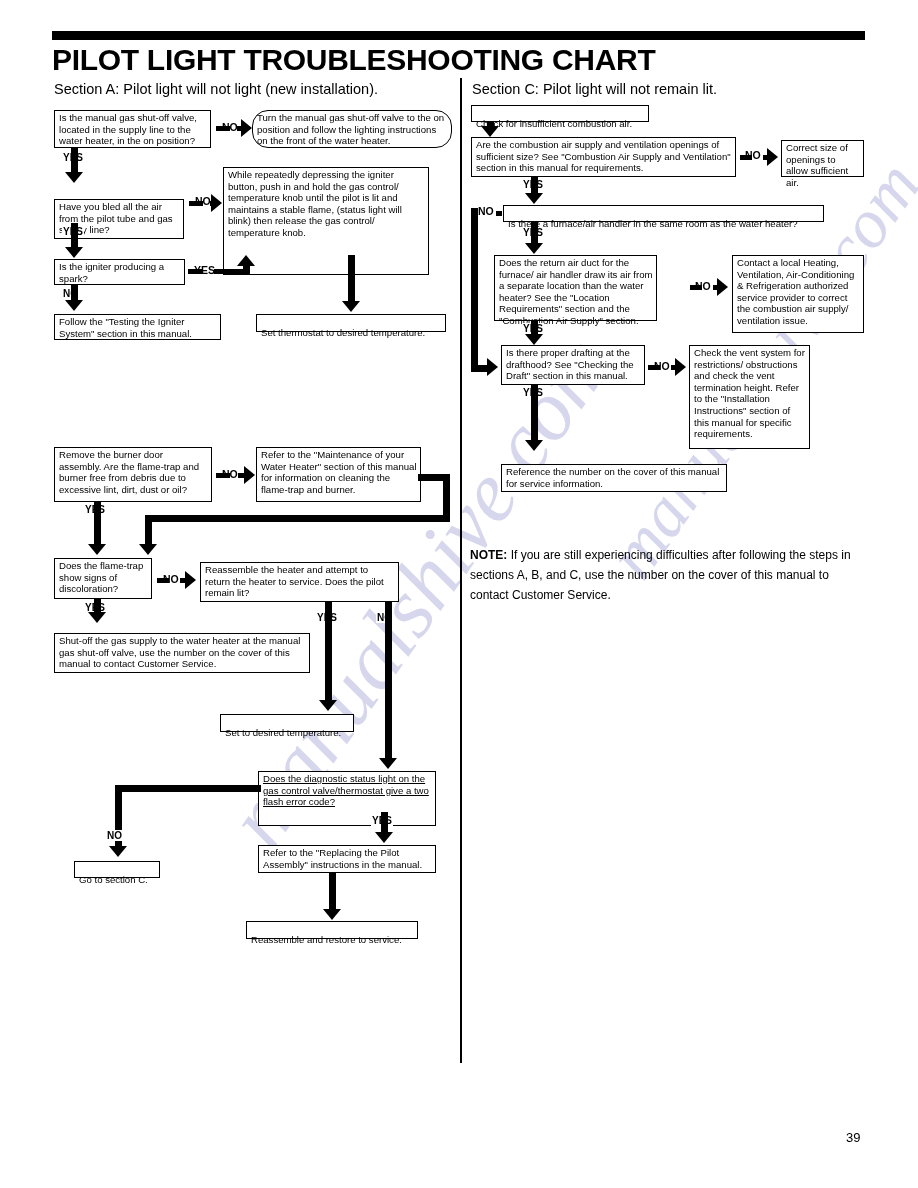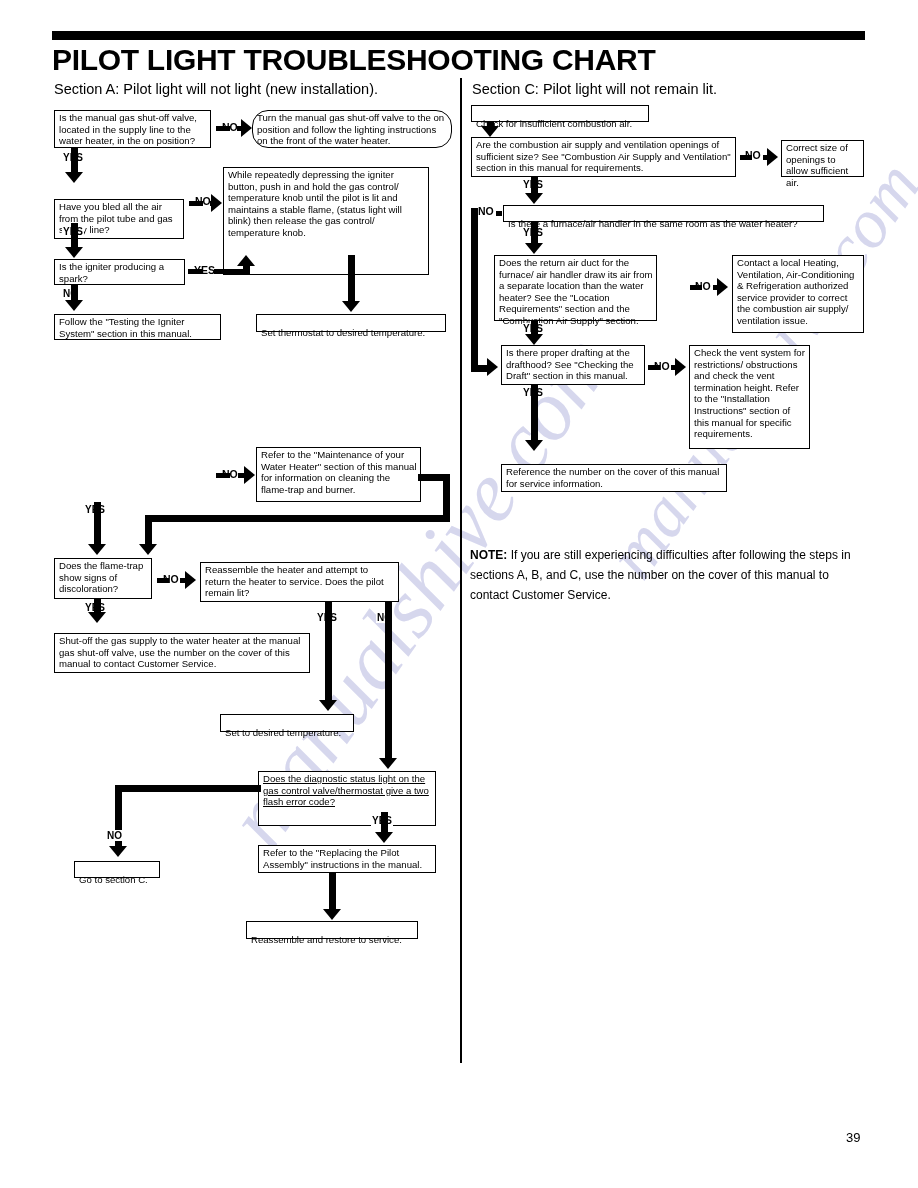--- a/index.html
+++ b/index.html
@@ -104,20 +104,21 @@
   <div class="ar-up" style="left:237px;top:255px;"></div>
 
   <div class="lbl" style="left:62px;top:288px;">NO</div>
   <div class="vline" style="left:71px;top:285px;height:16px;"></div>
   <div class="ar-down" style="left:65px;top:300px;"></div>
 
   <div class="vline" style="left:348px;top:255px;height:48px;"></div>
   <div class="ar-down" style="left:342px;top:301px;"></div>
 
 
+  <div class="box" style="left:54px;top:447px;width:158px;height:55px;">Remove the burner door assembly. Are the flame-trap and burner free from debris due to excessive lint, dirt, dust or oil?</div>
   <div class="box" style="left:256px;top:447px;width:165px;height:55px;">Refer to the "Maintenance of your Water Heater" section of this manual for information on cleaning the flame-trap and burner.</div>
   <div class="box" style="left:54px;top:558px;width:98px;height:41px;">Does the flame-trap show signs of discoloration?</div>
   <div class="box" style="left:200px;top:562px;width:199px;height:40px;">Reassemble the heater and attempt to return the heater to service. Does the pilot remain lit?</div>
   <div class="box" style="left:54px;top:633px;width:256px;height:40px;">Shut-off the gas supply to the water heater at the manual gas shut-off valve, use the number on the cover of this manual to contact Customer Service.</div>
   <div class="box tight" style="left:220px;top:714px;width:134px;height:18px;">Set to desired temperature.</div>
   <div class="box" style="left:258px;top:771px;width:178px;height:55px;text-decoration:underline;">Does the diagnostic status light on the gas control valve/thermostat give a two flash error code?</div>
   <div class="box tight" style="left:74px;top:861px;width:86px;height:17px;">Go to section C.</div>
   <div class="box" style="left:258px;top:845px;width:178px;height:28px;">Refer to the "Replacing the Pilot Assembly" instructions in the manual.</div>
   <div class="box tight" style="left:246px;top:921px;width:172px;height:18px;">Reassemble and restore to service.</div>
 

